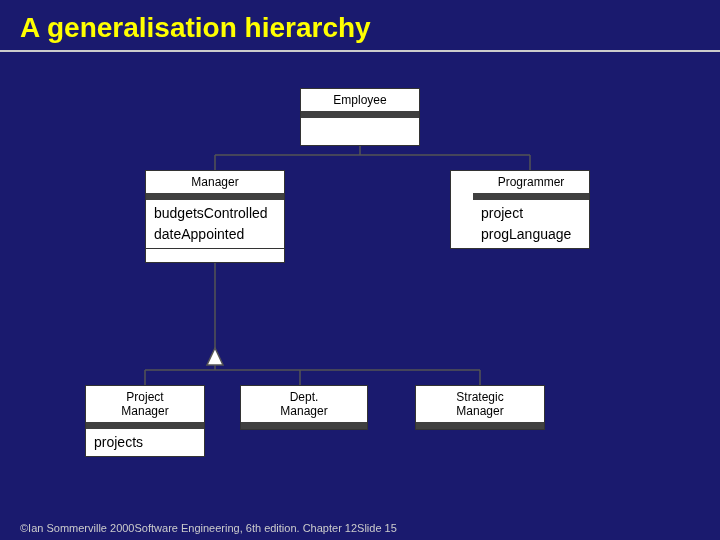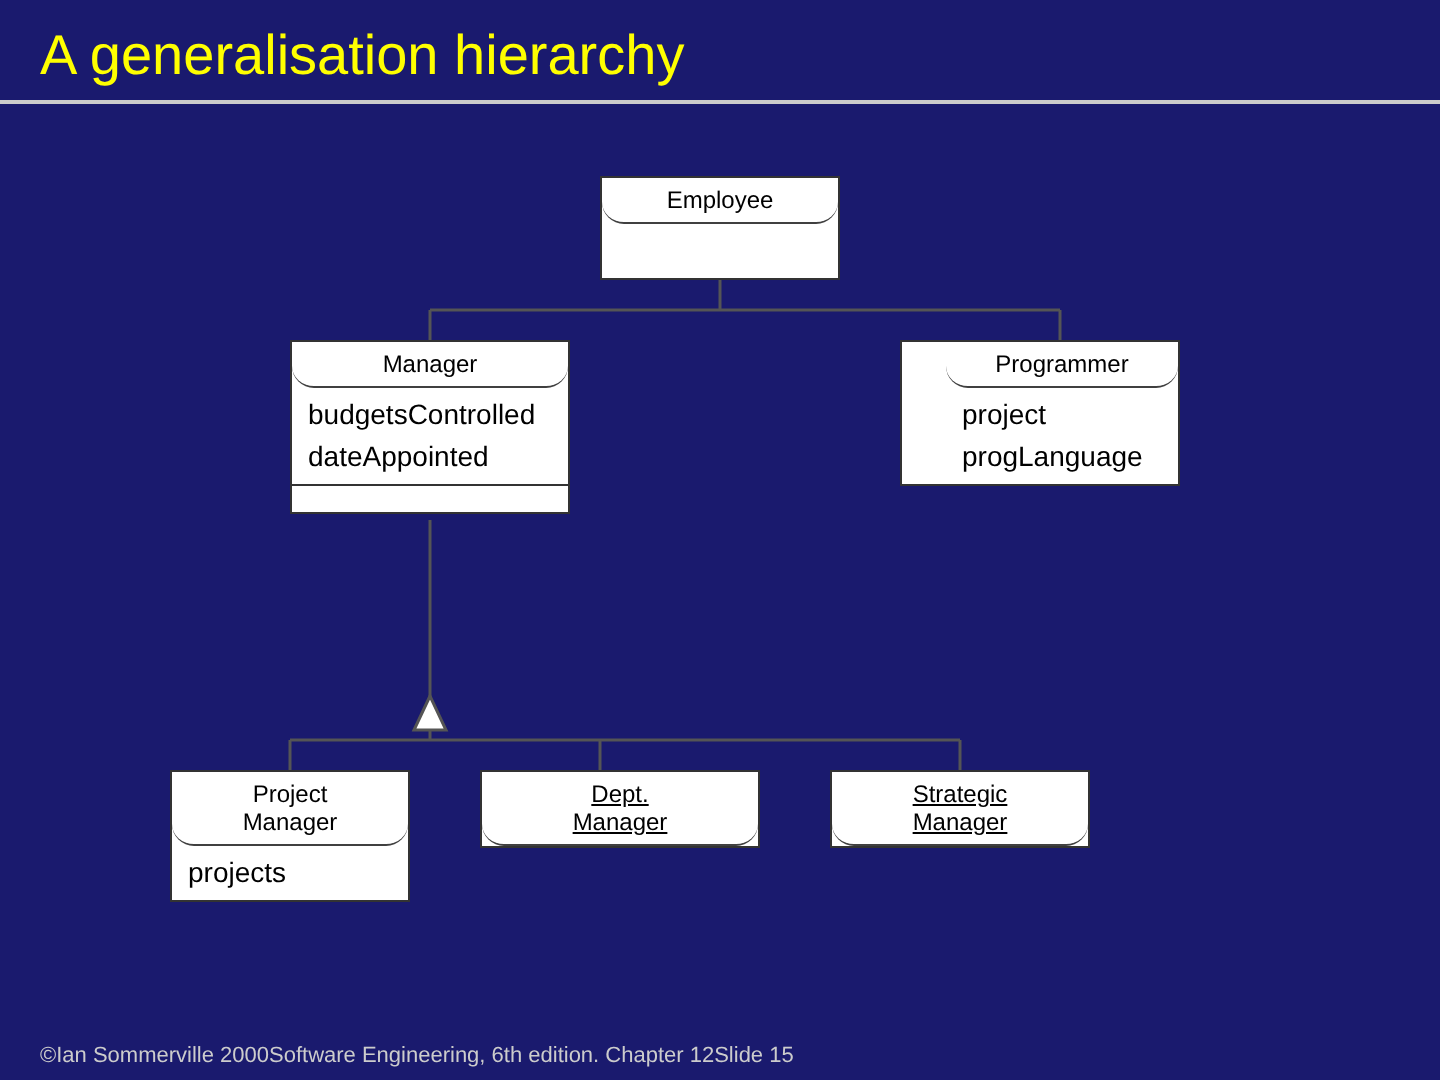--- a/index.html
+++ b/index.html
@@ -13,21 +13,21 @@
     }
     .slide {
       width: 720px;
       height: 540px;
       background: #1a1a6e;
       position: relative;
     }
     .title {
       color: #ffff00;
       font-size: 28px;
-      font-weight: normal;
+      font-weight: bold;
       padding: 12px 20px 6px 20px;
       border-bottom: 2px solid #cccccc;
       margin-bottom: 12px;
     }
     .diagram-area {
       position: absolute;
       top: 70px;
       left: 30px;
       right: 30px;
       bottom: 30px;
@@ -36,23 +36,22 @@
     .uml-box {
       position: absolute;
       background: white;
       border: 1px solid #333;
       text-align: center;
       font-size: 12px;
       color: #000;
     }
     .uml-box .box-title {
       padding: 4px 8px;
-      border-bottom: 1px solid #404040;
+      border-bottom: 7px solid #404040;
       font-weight: normal;
-      border-radius: 11px;
     }
     .uml-box .box-attrs {
       padding: 3px 8px;
       text-align: left;
       font-size: 14px;
       line-height: 1.5;
       min-height: 10px;
     }
     
     .lines-svg {
@@ -122,25 +121,25 @@
     <div class="uml-box" style="left:420px; top:100px; width:140px;padding-left:22px;">
       <div class="box-title">Programmer</div>
       <div class="box-attrs">project<br>progLanguage</div>
     </div>
 
     <div class="uml-box" style="left:55px; top:315px; width:120px;">
       <div class="box-title">Project<br>Manager</div>
       <div class="box-attrs">projects</div>
     </div>
 
-    <div class="uml-box" style="left:210px; top:315px; width:140px;text-decoration:underline;">
+    <div class="uml-box" style="left:210px; top:315px; width:128px;">
       <div class="box-title">Dept.<br>Manager</div>
     </div>
 
-    <div class="uml-box" style="left:385px; top:315px; width:130px;text-decoration:underline;">
+    <div class="uml-box" style="left:385px; top:315px; width:130px;">
       <div class="box-title">Strategic<br>Manager</div>
     </div>
   </div>
 
   <div class="footer">
     <span>©Ian Sommerville 2000</span>
     <span>Software Engineering, 6th edition. Chapter 12</span>
     <span>Slide 15</span>
   </div>
 </div>

